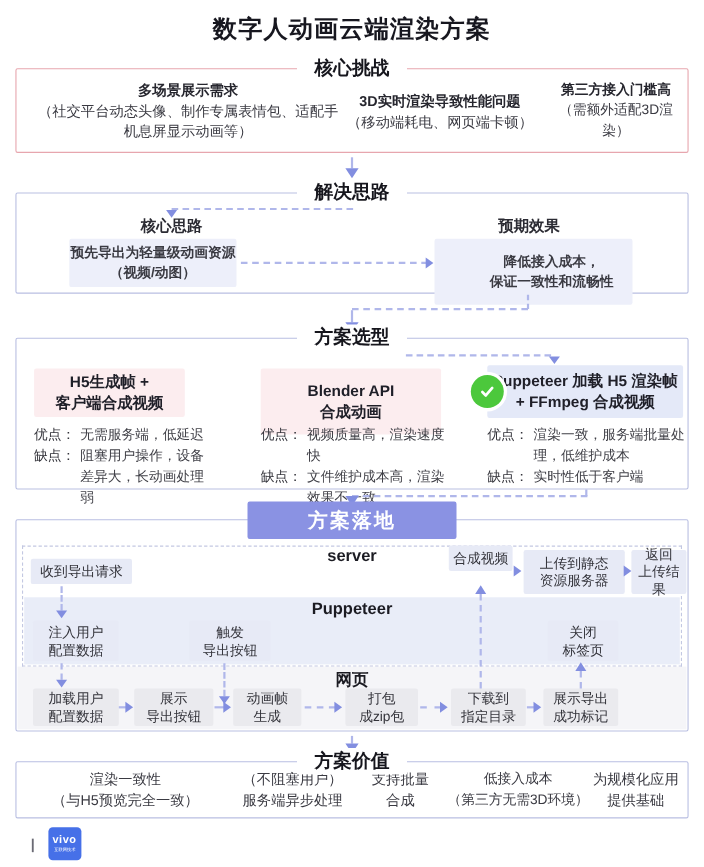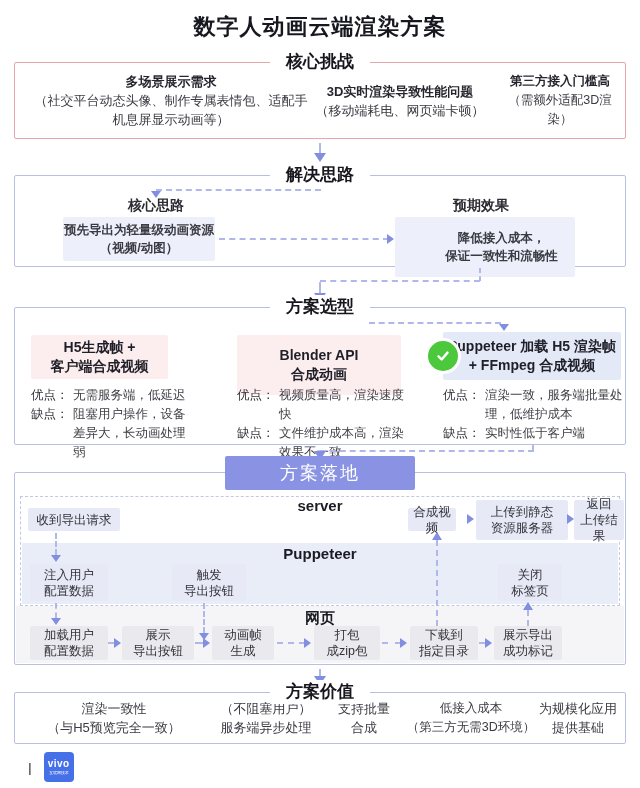--- a/index.html
+++ b/index.html
@@ -25,21 +25,21 @@
   .title{position:absolute;top:12px;left:0;width:640px;text-align:center;
          font-size:22px;font-weight:bold;color:#17171f;letter-spacing:1px;}
   
   .panel{position:absolute;left:14px;width:612px;border:1.5px solid var(--panel-border);
          border-radius:2px;background:#fff;}
   .panel.pink{border-color:var(--challenge-border);}
   .legend{position:absolute;top:-13px;left:50%;transform:translateX(-50%);
           background:#fff;padding:0 16px;font-size:17px;font-weight:bold;
           color:#16161d;white-space:nowrap;line-height:24px;z-index:3;}
   .legend-solid{position:absolute;left:225px;top:456px;width:190px;height:34px;
-          background:var(--legend-fill);color:#fff;font-size:18px;font-weight:normal;
+          background:var(--legend-fill);color:#fff;font-size:18px;font-weight:bold;
           display:flex;align-items:center;justify-content:center;letter-spacing:2px;
           border-radius:2px;z-index:4;}
   
   .col{position:absolute;top:0;height:100%;display:flex;flex-direction:column;
        justify-content:center;text-align:center;font-size:13px;line-height:19px;}
   .col .c-title{font-weight:600;color:#26262e;}
   .col .c-desc{color:#3a3a42;}
   
   .hdash{position:absolute;height:0;border-top:2px dashed var(--connector);}
   .vdash{position:absolute;width:0;border-left:2px dashed var(--connector);}
@@ -209,21 +209,21 @@
 
   <div class="band" style="left:22px;top:543px;width:596px;height:61px;background:var(--band-lavender);"></div>
 
   <div class="band-label" style="left:0;top:497px;width:640px;">server</div>
   <div class="band-label" style="left:0;top:545px;width:640px;">Puppeteer</div>
   <div class="band-label" style="left:0;top:609px;width:640px;">网页</div>
 
   <div class="node" style="left:28px;top:508px;width:92px;height:23px;">
     <div>收到导出请求</div>
   </div>
-  <div class="node" style="left:408px;top:508px;width:48px;height:23px;">
+  <div class="node" style="left:408px;top:496px;width:58px;height:23px;">
     <div>合成视频</div>
   </div>
   <div class="node" style="left:476px;top:500px;width:92px;height:40px;">
     <div>上传到静态</div>
     <div>资源服务器</div>
   </div>
   <div class="node" style="left:574px;top:500px;width:50px;height:40px;">
     <div>返回</div>
     <div>上传结果</div>
   </div>

